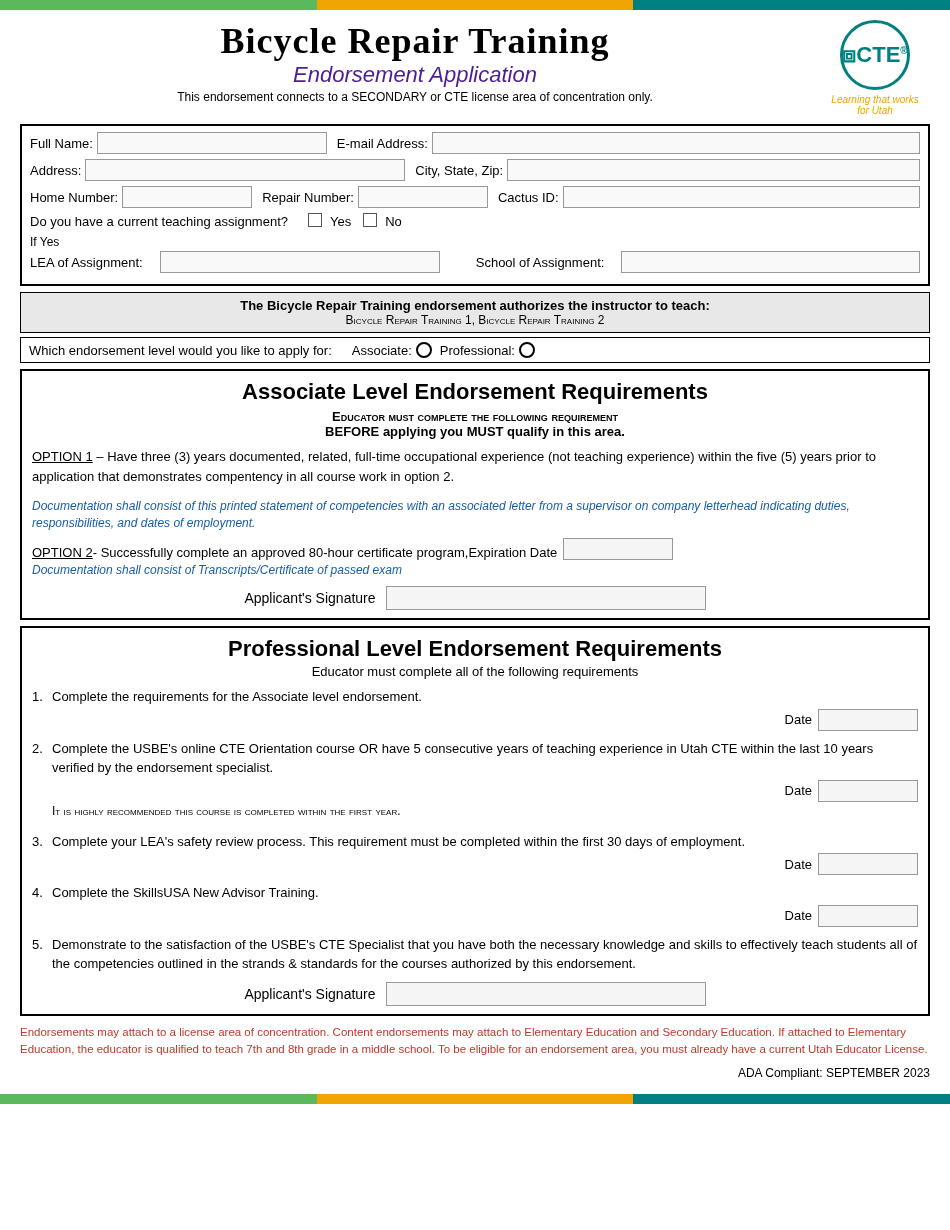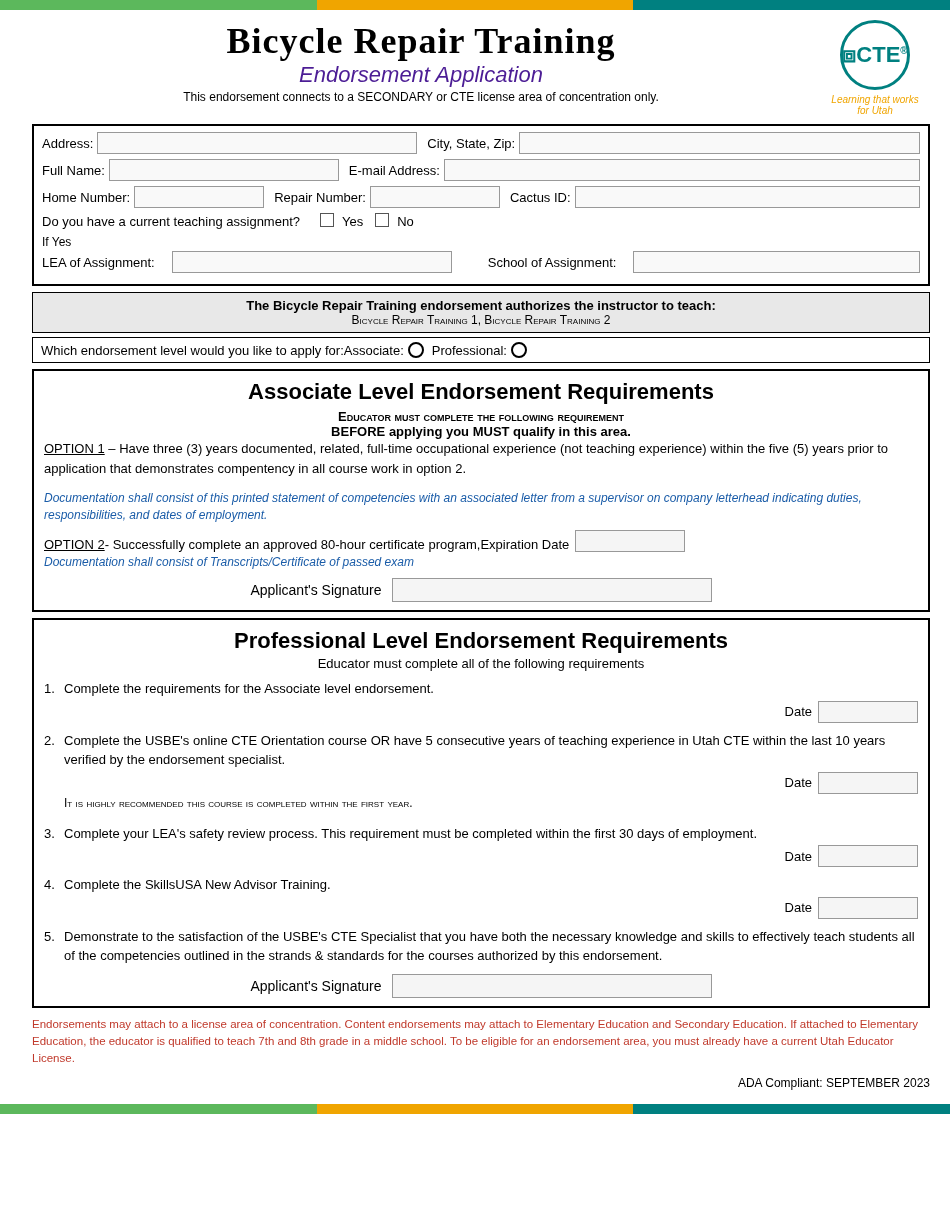--- a/index.html
+++ b/index.html
@@ -21,21 +21,21 @@
 
     .bottom-bar {
       display: flex;
       height: 10px;
     }
     .bottom-bar-green { background: #5cb85c; flex: 1; }
     .bottom-bar-orange { background: #f0a500; flex: 1; }
     .bottom-bar-teal { background: #008080; flex: 1; }
 
     .main-content {
-      padding: 10px 20px 10px 32px;
+      padding: 10px 20px 10px 20px;
     }
 
     .header-section {
       display: flex;
       align-items: flex-start;
       justify-content: space-between;
       margin-bottom: 8px;
     }
 
     .header-text {
@@ -208,20 +208,21 @@
       text-align: center;
       font-size: 13px;
       font-variant: small-caps;
       font-weight: bold;
     }
 
     .assoc-before {
       text-align: center;
       font-size: 13px;
       font-weight: bold;
+      margin-bottom: 8px;
     }
 
     .option-text {
       font-size: 13px;
       margin-bottom: 12px;
       line-height: 1.5;
     }
 
     .blue-text {
       color: #1a5ca8;
@@ -363,32 +364,32 @@
         </span>
       </div>
       <div class="cte-tagline" style="white-space:pre-line;">Learning that works
 for Utah</div>
     </div>
   </div>
 
   <div class="form-section">
 
     <div class="form-row">
+      <span class="form-label">Full Name:</span>
+      <div class="form-input" style="width:230px; flex:none;"></div>
+      <div class="form-spacer"></div>
+      <span class="form-label">E-mail Address:</span>
+      <div class="form-input"></div>
+    </div>
+
+    <div class="form-row">
       <span class="form-label">Address:</span>
       <div class="form-input" style="width:320px; flex:none;"></div>
       <div class="form-spacer"></div>
       <span class="form-label">City, State, Zip:</span>
-      <div class="form-input"></div>
-    </div>
-
-    <div class="form-row">
-      <span class="form-label">Full Name:</span>
-      <div class="form-input" style="width:230px; flex:none;"></div>
-      <div class="form-spacer"></div>
-      <span class="form-label">E-mail Address:</span>
       <div class="form-input"></div>
     </div>
 
     <div class="form-row">
       <span class="form-label">Home Number:</span>
       <div class="form-input" style="width:130px; flex:none;"></div>
       <div class="form-spacer"></div>
       <span class="form-label">Repair Number:</span>
       <div class="form-input" style="width:130px; flex:none;"></div>
       <div class="form-spacer"></div>
@@ -421,21 +422,21 @@
 
   </div>
 
   <div class="authorize-box">
     <div>The Bicycle Repair Training endorsement authorizes the instructor to teach:</div>
     <div class="small-text">Bicycle Repair Training 1, Bicycle Repair Training 2</div>
   </div>
 
   <div class="endorse-level-row">
     <span>Which endorsement level would you like to apply for:</span>
-    <span style="">Associate:</span>
+    <span style="margin-left:20px;">Associate:</span>
     <span class="radio-circle"></span>
     <span>Professional:</span>
     <span class="radio-circle"></span>
   </div>
 
   <div class="assoc-section">
     <div class="assoc-title">Associate Level Endorsement Requirements</div>
     <div class="assoc-subtitle">Educator must complete the following requirement</div>
     <div class="assoc-before">BEFORE applying you MUST qualify in this area.</div>
 

